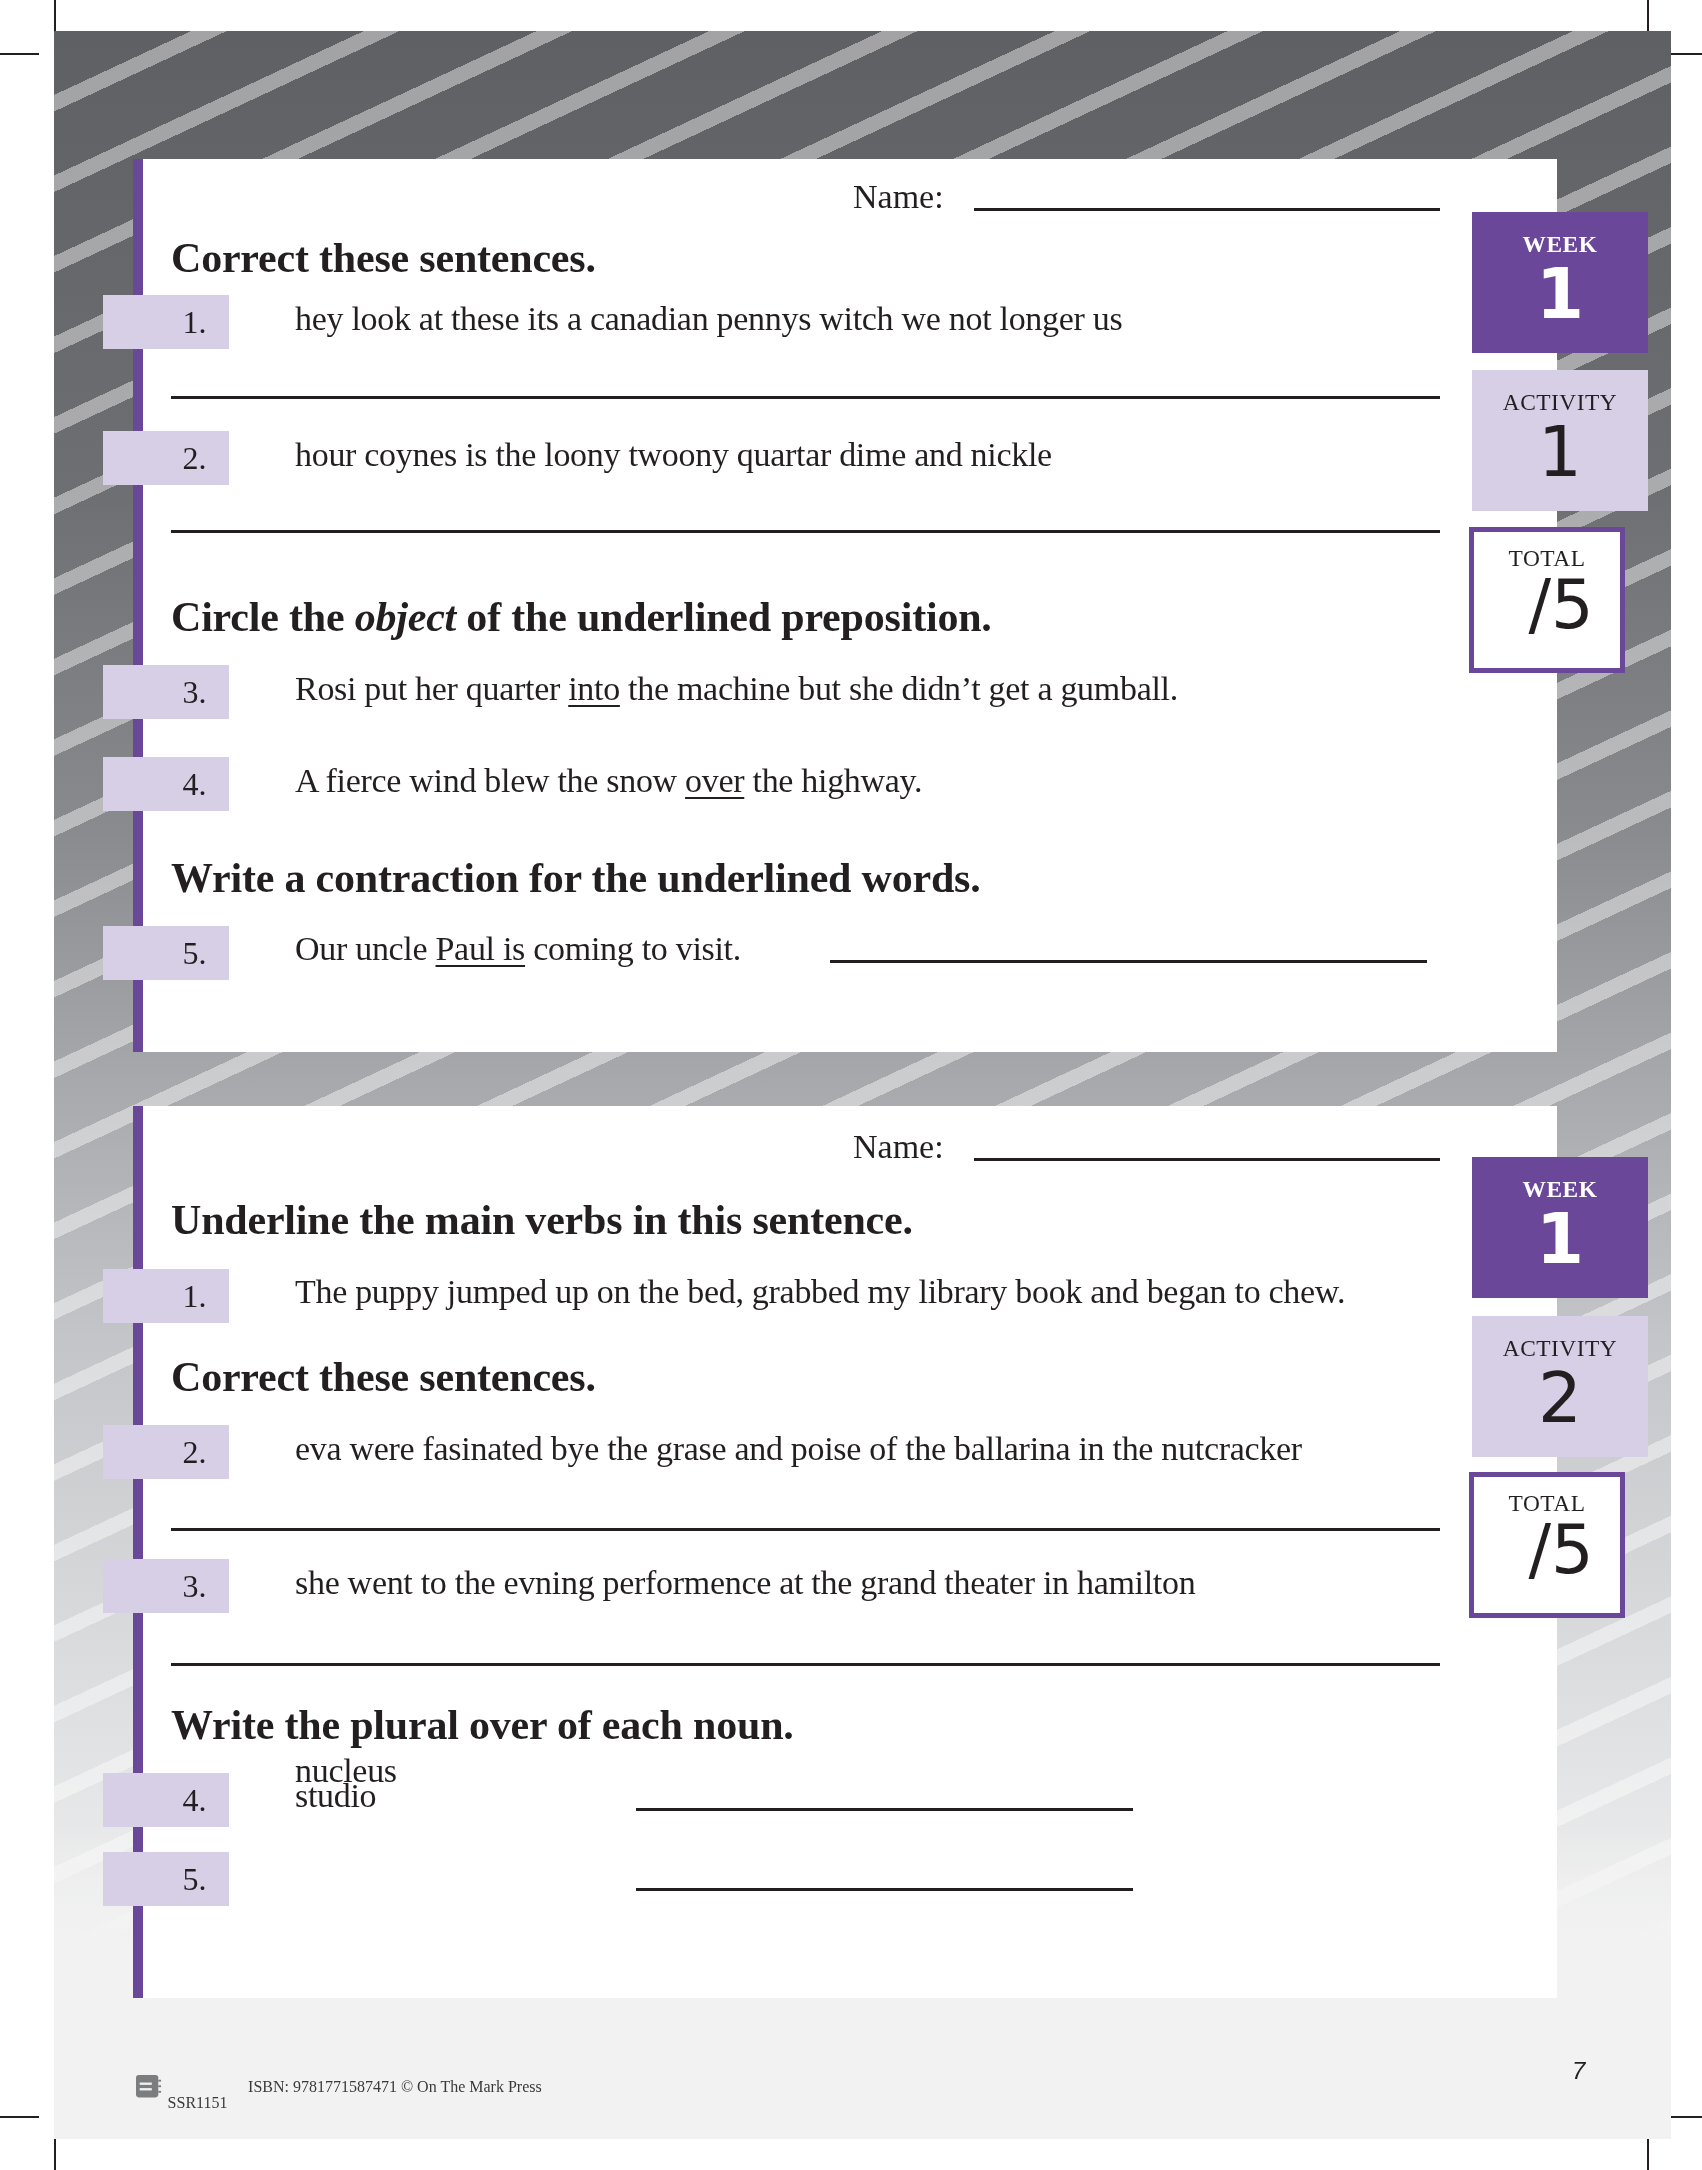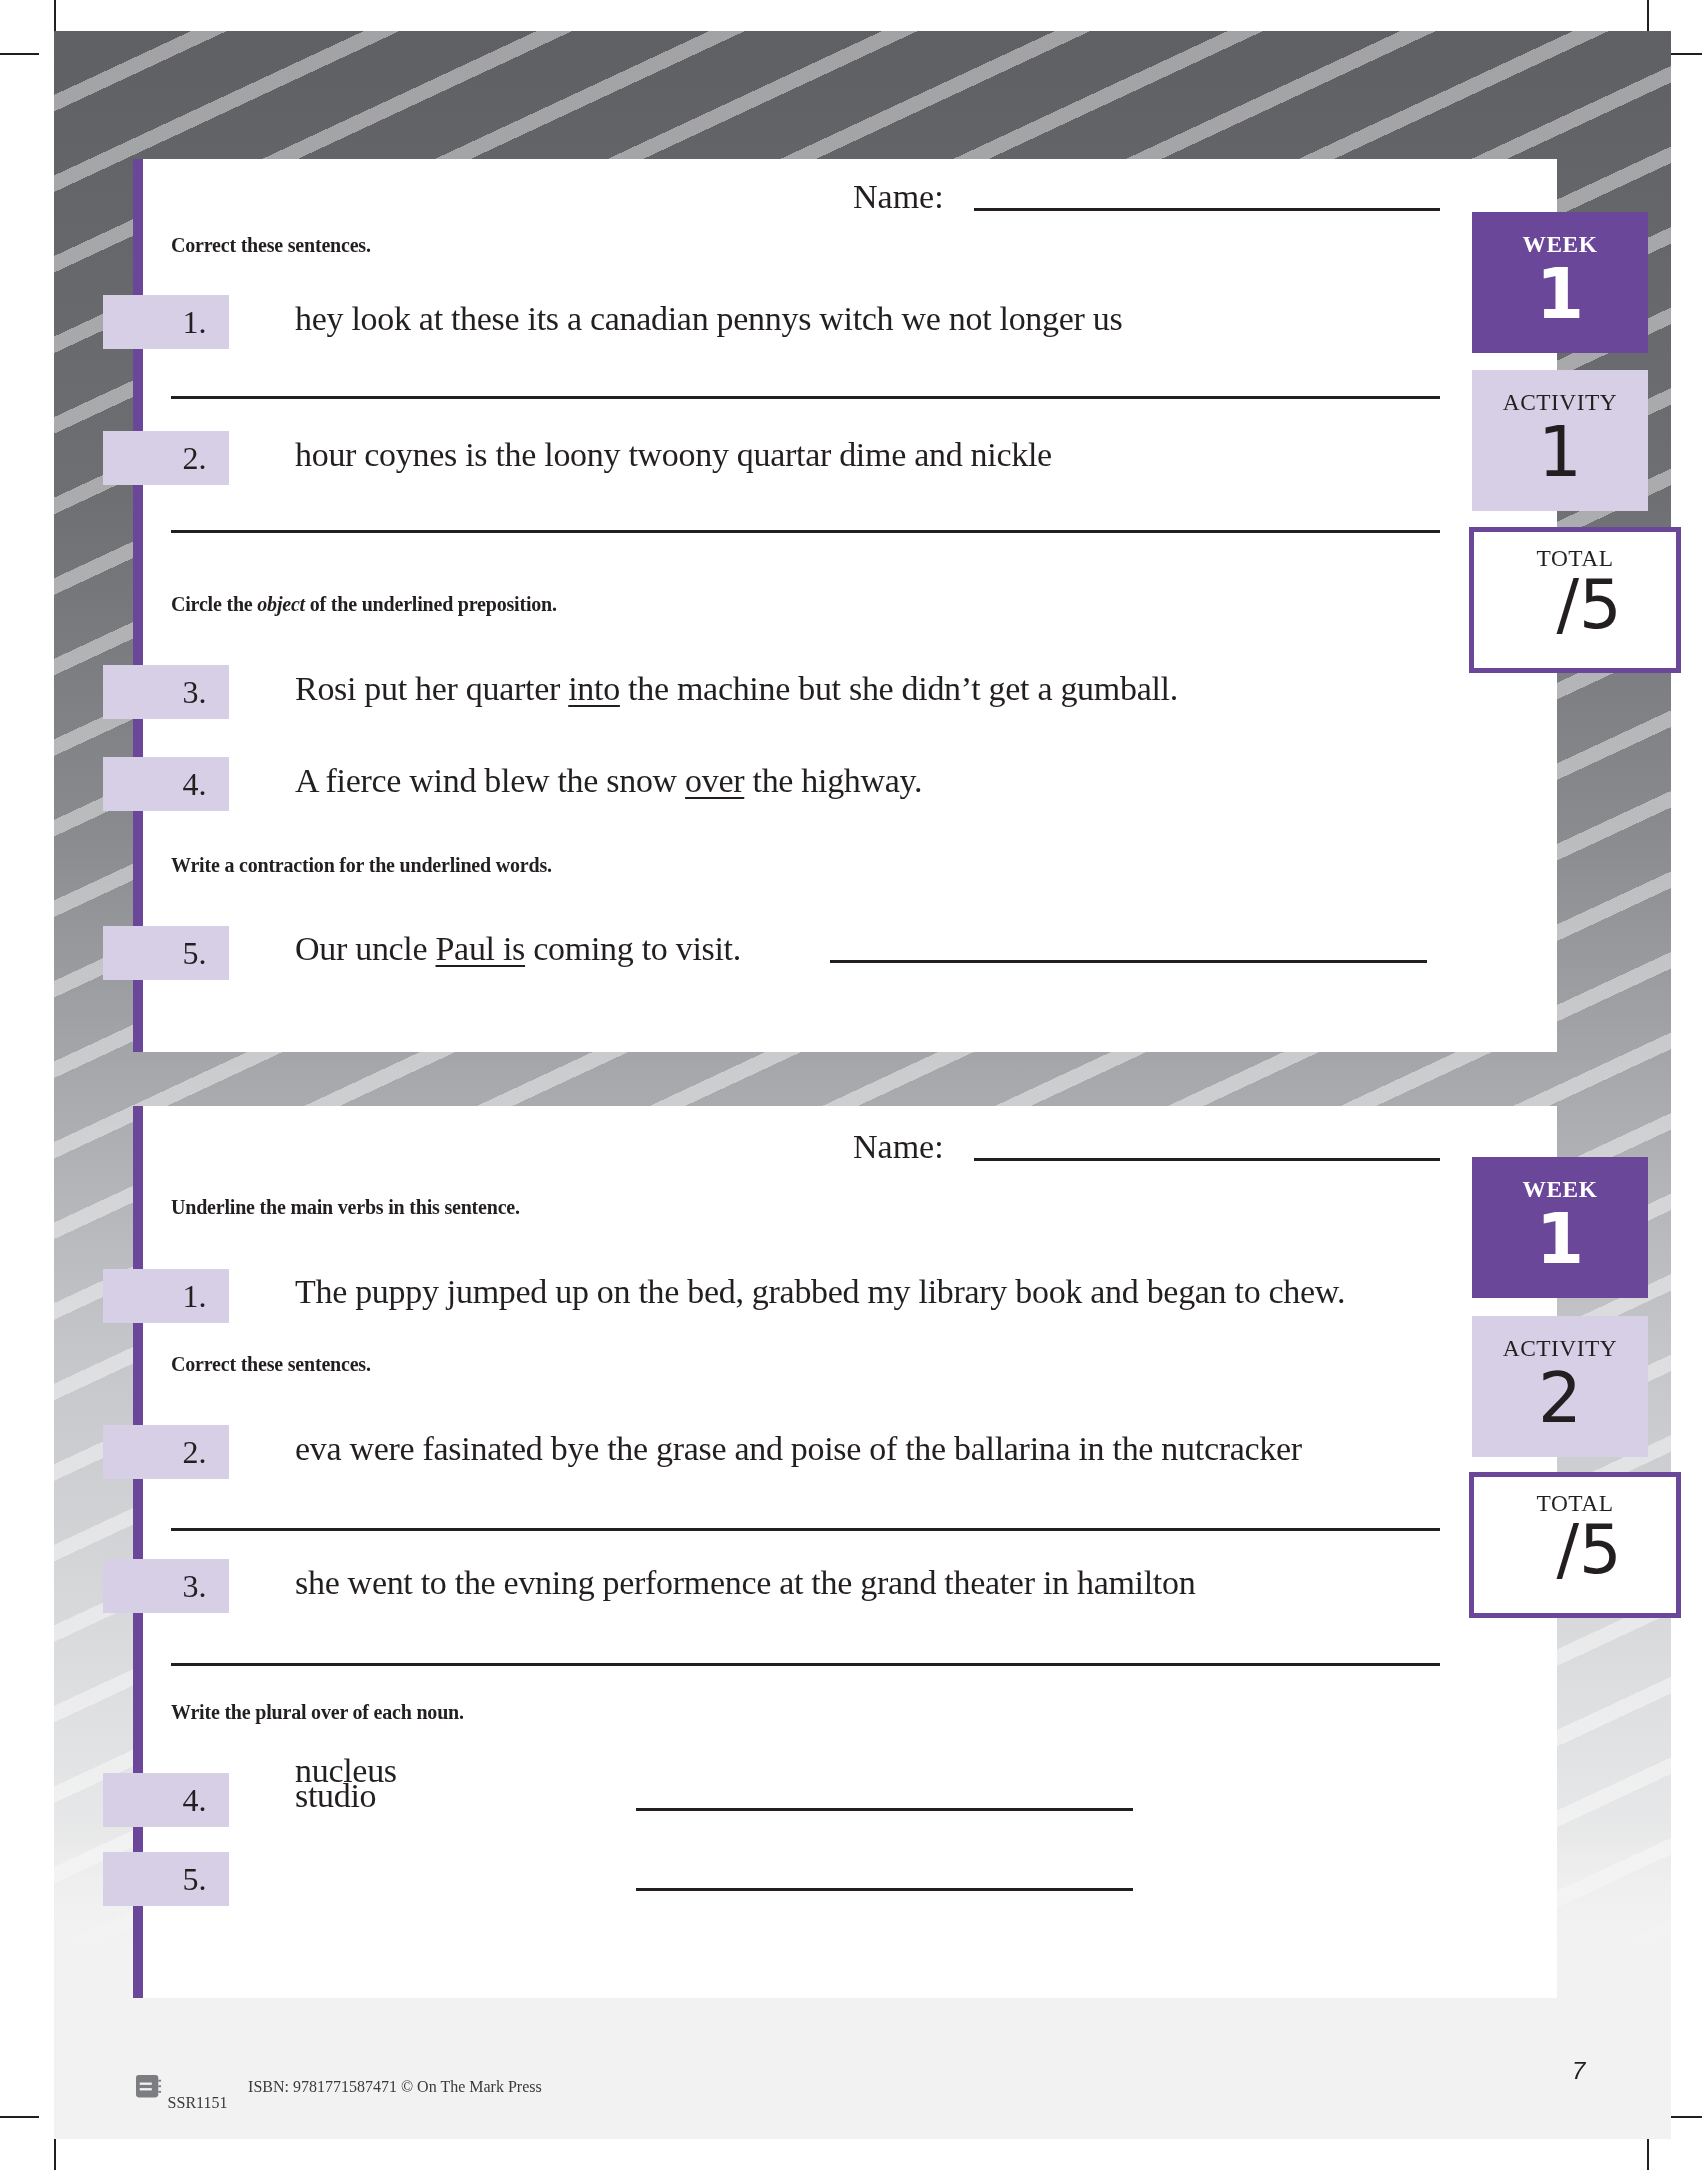--- a/index.html
+++ b/index.html
@@ -24,36 +24,36 @@
     border-left: 10.3px solid #6b4799;
   }
   .card1 { top: 159px; height: 893px; }
   .card2 { top: 1106px; height: 892px; }
 
   .abs { position: absolute; }
 
   .name-label { font-size: 34px; white-space: nowrap; }
   .name-line { height: 2.8px; background: #231f20; }
 
-  .heading { font-weight: bold; font-size: 20px; white-space: nowrap; letter-spacing: -0.2px; }
+  .heading { font-weight: bold; font-size: 42px; white-space: nowrap; letter-spacing: -0.2px; }
   .heading em { font-style: italic; }
 
   .num-box {
     position: absolute; left: 103px; width: 126px; height: 54px; background: #d6cfe6;
     display: flex; align-items: center; justify-content: flex-end; padding-right: 22.5px;
     font-size: 32px;
   }
   .item-text { position: absolute; left: 248px; font-size: 34px; white-space: nowrap; letter-spacing: -0.3px; margin-left: 47px; }
   .item-text u { text-decoration: underline; text-decoration-thickness: 1.9px; text-underline-offset: 4.7px; }
   .ans-line { position: absolute; height: 2.8px; background: #231f20; }
 
   .side-box { position: absolute; left: 1472px; width: 176px; display: flex; flex-direction: column; align-items: center; }
   .week-box { background: #6b4799; color: #ffffff; height: 141px; }
   .activity-box { background: #d6cfe6; color: #231f20; height: 141px; }
-  .total-box { background: #ffffff; border: 5.6px solid #6b4799; color: #231f20; height: 146px; left: 1469px; width: 212px; }
+  .total-box { background: #ffffff; border: 5.6px solid #6b4799; color: #231f20; height: 146px; left: 1469px; width: 156px; }
   .side-label { font-family: "Liberation Serif", "DejaVu Serif", serif; font-size: 23.4px; letter-spacing: 0.5px; margin-top: 20.6px; line-height: 1; }
   .week-box .side-label { font-weight: bold; }
   .side-num { font-family: "DejaVu Sans", "Liberation Sans", sans-serif; font-size: 69px; line-height: 1; margin-top: 3.7px; font-weight: bold; }
   .activity-box .side-num { font-weight: normal; }
   .total-box .side-label { margin-top: 15px; }
   .total-val { font-family: "DejaVu Sans", "Liberation Sans", sans-serif; font-size: 67px; line-height: 1; margin-top: 1.9px; padding-left: 28px; }
 
   .footer { position: absolute; left: 136px; top: 2061px; display: flex; align-items: center; font-size: 16px; color: #3a3a3a; white-space: nowrap; }
   .footer-icon { width: 26px; height: 22.5px; margin-right: 5.6px; }
   .footer-code { margin-right: 20.6px; margin-top: 33px; }

